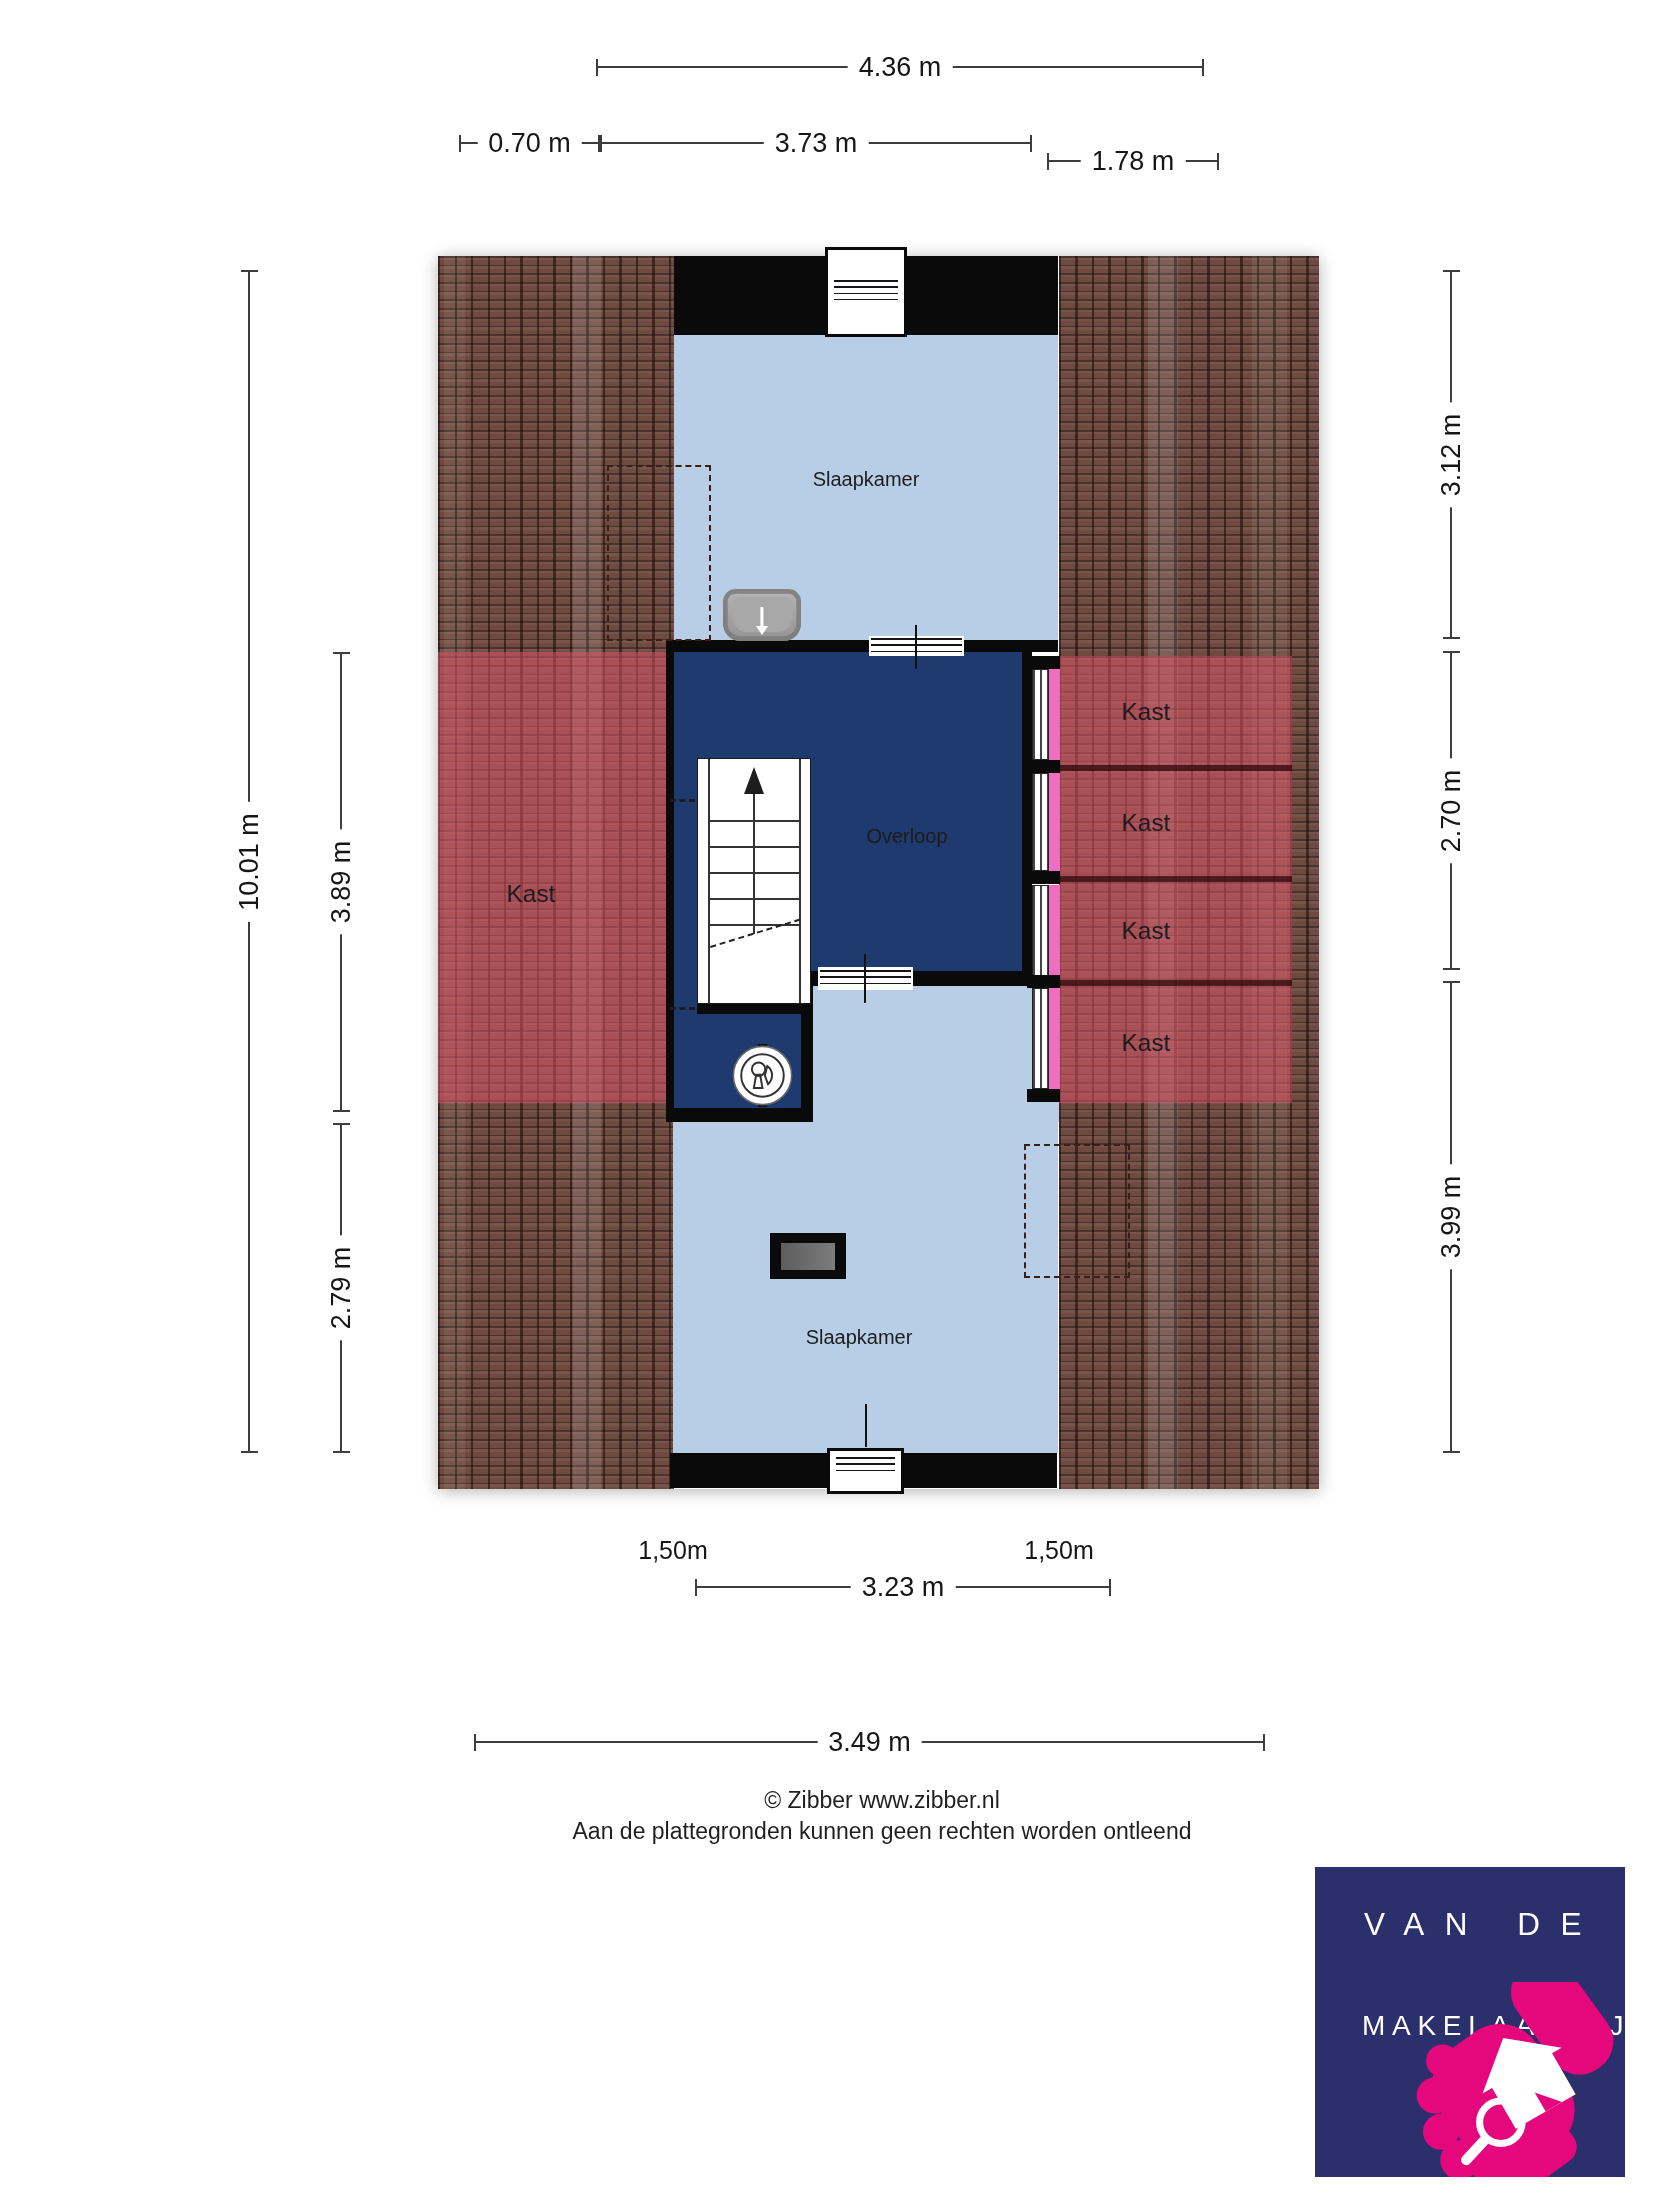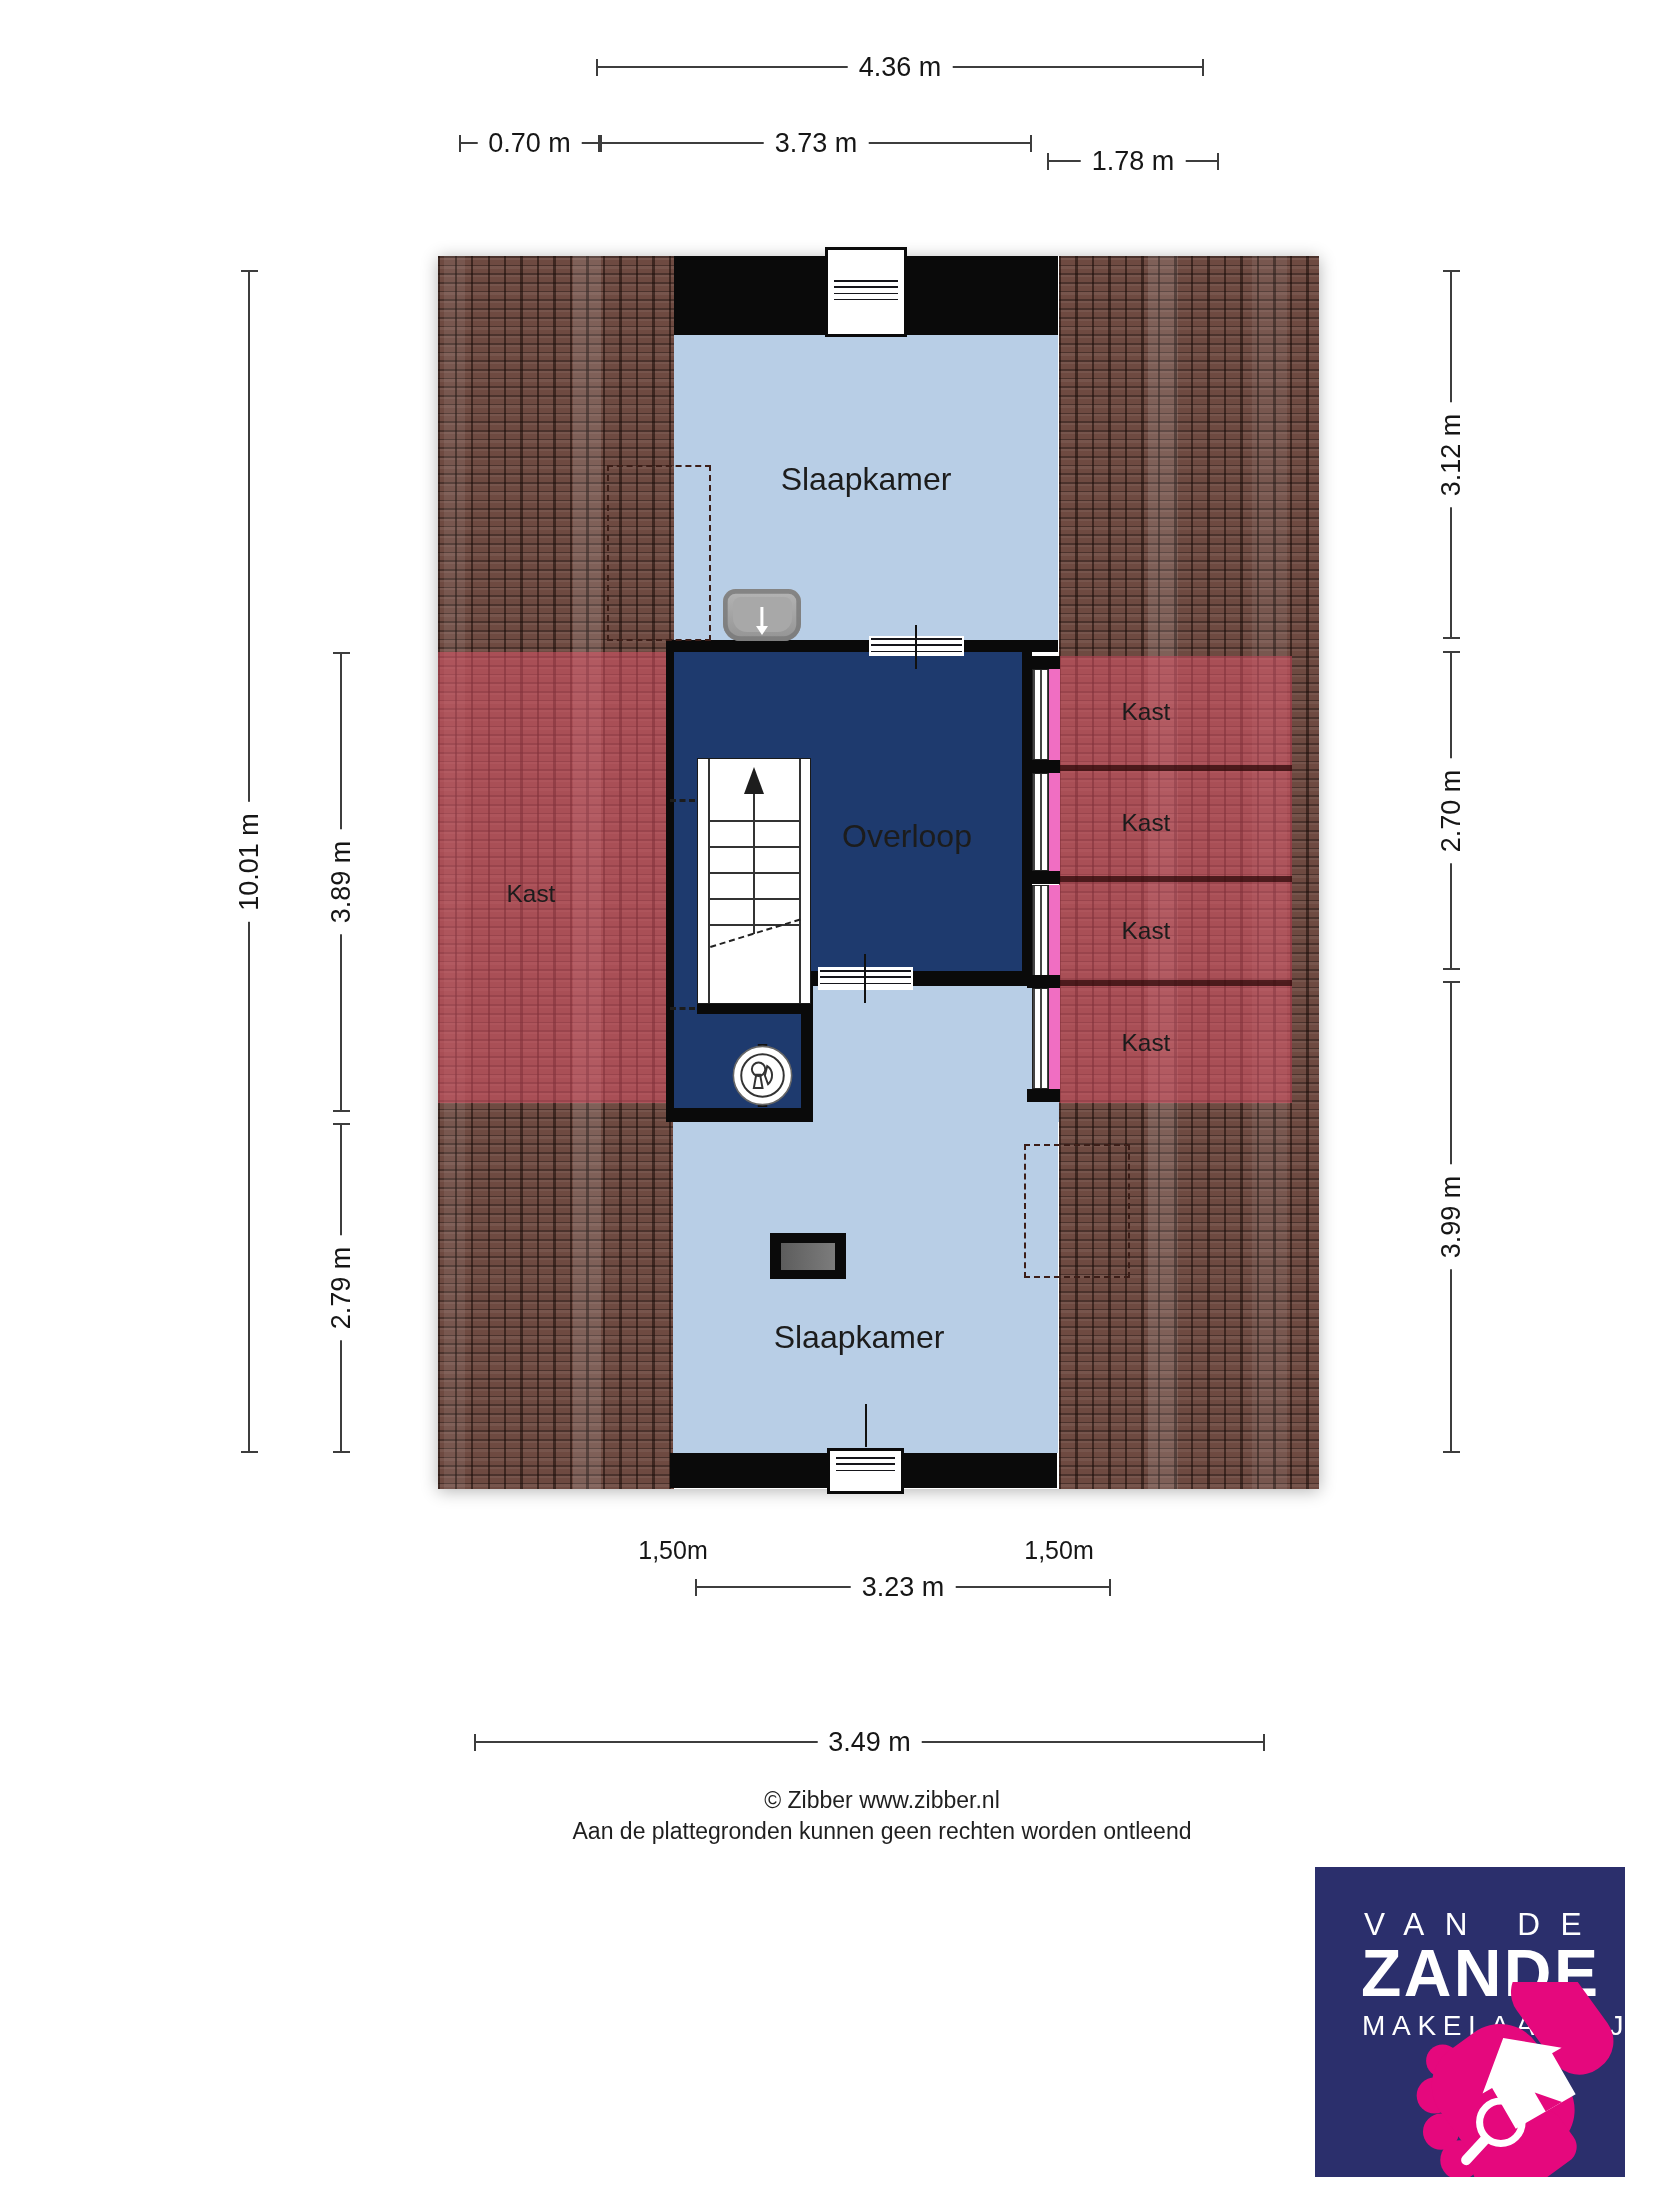--- a/index.html
+++ b/index.html
@@ -38,21 +38,21 @@
   .room{background:var(--room-fill);}
   .landing{background:var(--landing-fill);}
   .wall{background:var(--wall-black);}
   .win{background:#fff;border:3.2px solid var(--wall-black);box-sizing:border-box;}
   .glaz{position:absolute;left:8%;right:8%;background:repeating-linear-gradient(180deg,#15151a 0 1.6px,rgba(0,0,0,0) 1.6px 6.3px);}
   .sill{background:#fff;}
   .sill .glaz{left:2%;right:2%;}
   .tick{background:#111;}
   .dashrect{border:2.4px dashed #3c1e18;}
   .dashbit{border-top:3.2px dashed #1c1c1c;}
-  .lbl{position:absolute;transform:translate(-50%,-50%);font-size:32px;color:#1c1c1c;white-space:nowrap;}
+  .lbl{position:absolute;transform:translate(-50%,-50%);font-size:20px;color:#1c1c1c;white-space:nowrap;}
   .lbl.small{font-size:24.4px;}
 
   
   .stairwell{background:#fff;border:1.6px solid #1a1a1a;box-sizing:border-box;}
   .rail{position:absolute;top:0;bottom:0;width:1.6px;background:#333;}
   .treads{position:absolute;background:repeating-linear-gradient(180deg,rgba(0,0,0,0) 0 24.4px,#333 24.4px 26px);}
   .staircenter{position:absolute;width:1.6px;background:#333;}
   .arrowhead{position:absolute;width:0;height:0;border-left:10.2px solid transparent;border-right:10.2px solid transparent;border-bottom:27px solid #1d1d1d;}
   .diag{position:absolute;border-top:2.4px dashed #222;transform-origin:left top;}
 
@@ -241,21 +241,20 @@
     <span class="dlab">3.49 m</span>
   </div>
 
   <div class="footer abs">
     <div>© Zibber www.zibber.nl</div>
     <div>Aan de plattegronden kunnen geen rechten worden ontleend</div>
   </div>
 
   <div class="logo abs">
     <span class="l1">VAN DE</span>
-    <span class="l2">ZANDE</span>
     <span class="l3">MAKELAARDIJ</span>
     <svg style="position:absolute;right:-7.9px;bottom:-9.5px" width="236" height="205" viewBox="0 0 300 260">
       <g fill="#e5087d">
         <circle cx="58" cy="100" r="21"></circle>
         <circle cx="48" cy="144" r="23"></circle>
         <circle cx="56" cy="190" r="23"></circle>
         <circle cx="80" cy="226" r="25"></circle>
         <rect x="60" y="58" width="150" height="178" rx="56" transform="rotate(-36 135 147)"></rect>
         <rect x="168" y="-36" width="84" height="160" rx="40" transform="rotate(-36 210 44)"></rect>
         <rect x="96" y="186" width="132" height="74" rx="22" transform="rotate(-36 162 223)"></rect>

